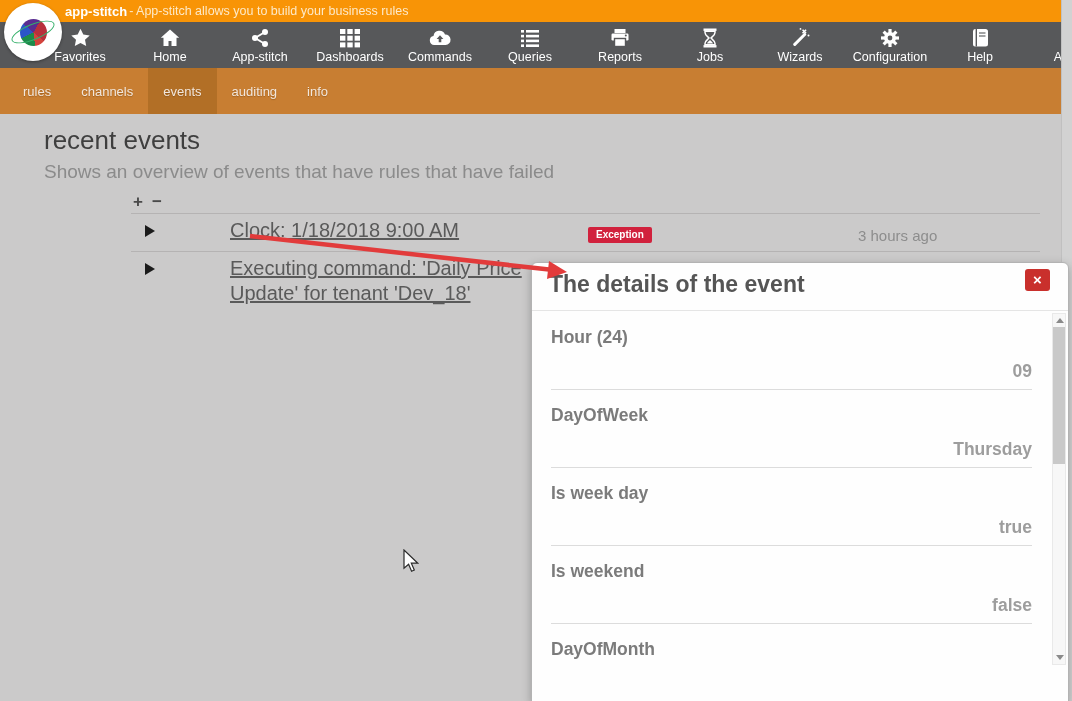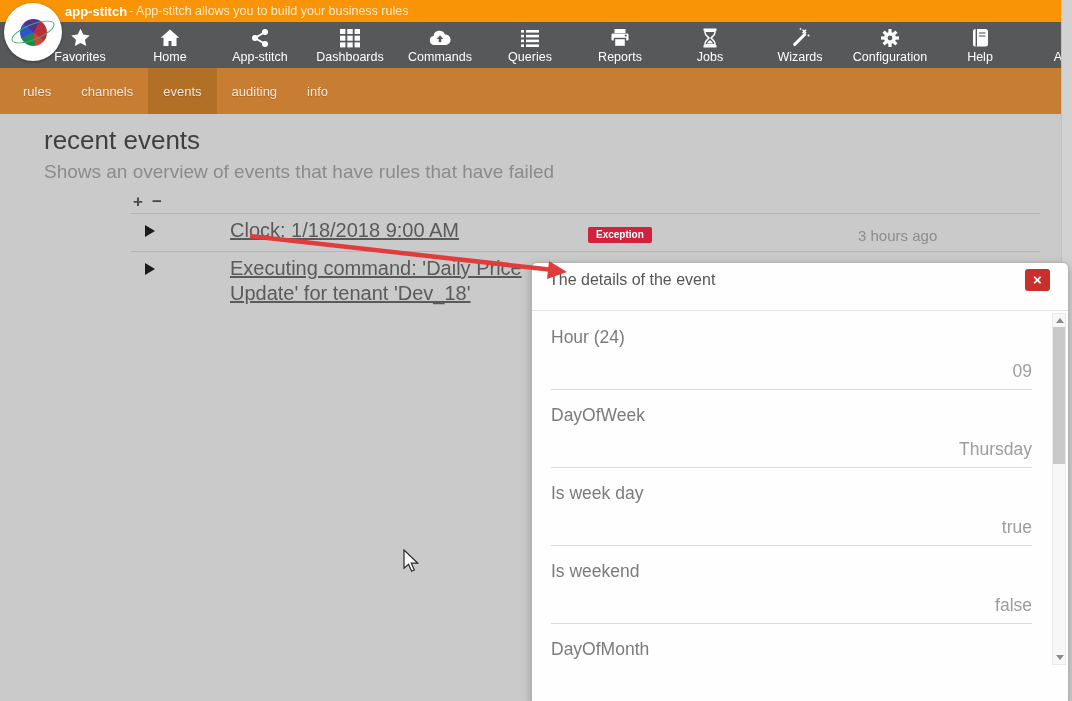--- a/index.html
+++ b/index.html
@@ -57,26 +57,26 @@
 
   
   .page-scroll { position:absolute; right:0; top:0; bottom:0; width:11px; background:#d2d2d2;
                  border-left:1px solid #c0c0c0; z-index:5; }
 
   
   .modal { position:absolute; left:531px; top:262px; width:538px; height:440px; background:#fefefe;
            border:1px solid #b3b3b3; border-radius:6px 6px 0 0; z-index:20;
            box-shadow:0 3px 10px rgba(0,0,0,.25); }
   .modal-header { position:relative; height:48px; border-bottom:1px solid #e5e5e5; }
-  .modal-title { position:absolute; left:17px; top:8px; font-size:16px; font-weight:normal; color:#555; }
+  .modal-title { position:absolute; left:17px; top:8px; font-size:23px; font-weight:bold; color:#555; }
   .modal-close { position:absolute; right:18px; top:6px; width:25px; height:22px; background:#c9302c;
                  border:none; border-radius:3px; color:#fff; font-size:15px; font-weight:bold;
                  line-height:20px; text-align:center; cursor:pointer; }
   .modal-body { position:absolute; left:0; top:49px; width:536px; height:353px; overflow:hidden;
-                padding:0 36px 0 19px; }
+                padding:0 36px 0 19px;font-weight:bold; }
   .field-row { position:relative; height:78px; border-bottom:1px solid #dcdcdc; }
   .field-label { position:absolute; left:0; top:15px; font-size:17.5px; color:#7b7b7b; }
   .field-value { position:absolute; right:0; top:49px; font-size:17.5px; color:#9d9d9d; }
 
   
   .m-scroll { position:absolute; right:2px; top:50px; width:14px; height:352px; background:#f7f7f7;
               border:1px solid #e9e9e9; z-index:2; }
   .m-arrow-up { position:absolute; left:3px; top:4px; width:0; height:0;
                 border-bottom:5px solid #8a8a8a; border-left:4px solid transparent; border-right:4px solid transparent; cursor:pointer; }
   .m-arrow-down { position:absolute; left:3px; bottom:4px; width:0; height:0;

